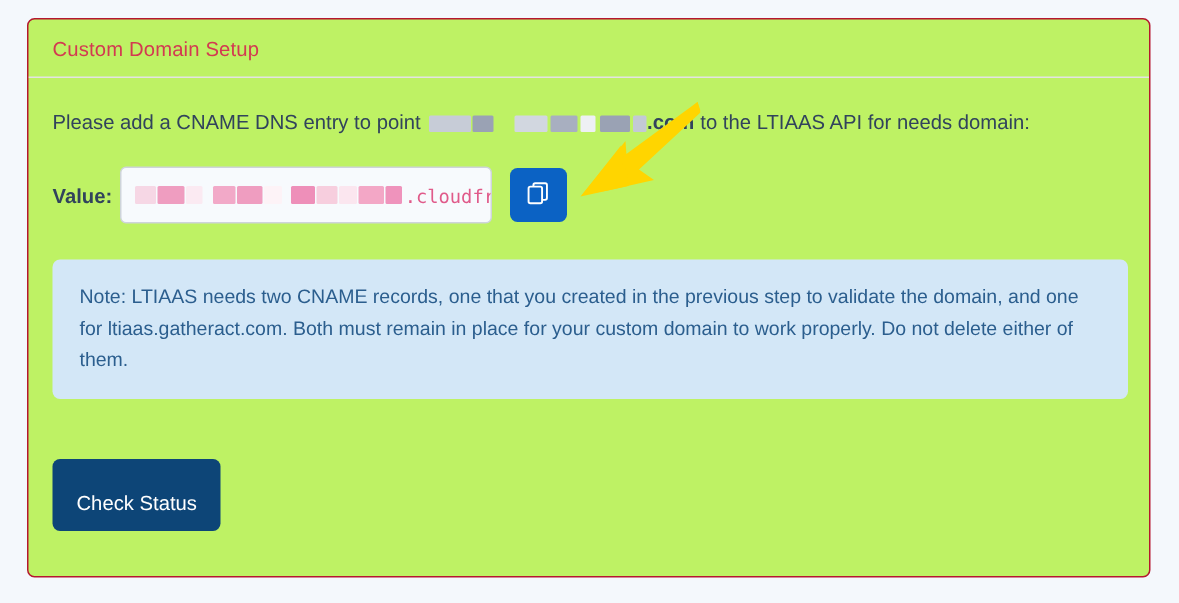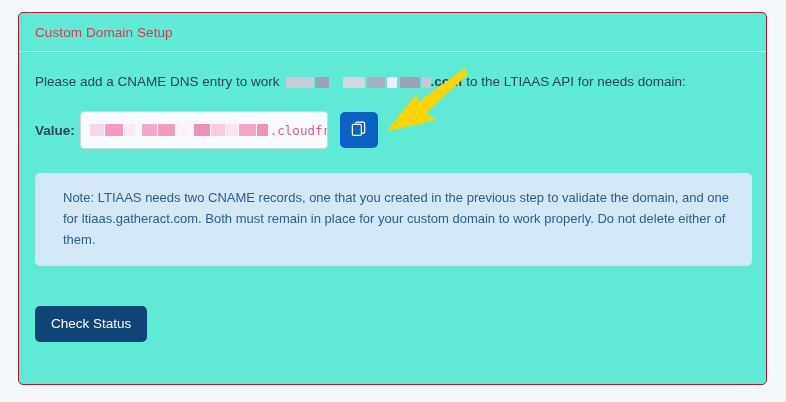--- a/index.html
+++ b/index.html
@@ -15,21 +15,21 @@
     position: relative;
   }
 
   
   .card {
     position: absolute;
     left: 18px;
     top: 12px;
     width: 749px;
     height: 373px;
-    background: #5eead4;
+    background: #bef264;
     border: 1px solid #b5172f;
     border-radius: 5px;
     box-sizing: border-box;
     overflow: hidden;
   }
 
   .card-header {
     height: 39px;
     border-bottom: 1px solid #e3e3e3;
     display: flex;
@@ -132,38 +132,38 @@
     justify-content: center;
     cursor: pointer;
     padding: 0;
   }
 
   
   .note {
     margin-top: 24px;
     background: #d3e7f7;
     border-radius: 5px;
-    padding: 14px 18px 16px 28px;
+    padding: 14px 18px 16px 18px;
     color: #2b5e8e;
     font-size: 13px;
     line-height: 21px;
     width: 717px;
     box-sizing: border-box;
   }
 
   
   .check-btn {
     margin-top: 40px;
     background: #0d4577;
     color: #ffffff;
     border: none;
     border-radius: 5px;
     font-size: 13.5px;
     font-family: "Liberation Sans", sans-serif;
-    padding: 10px 16px 11px 16px;
+    padding: 22px 16px 11px 16px;
     cursor: pointer;
     display: inline-block;
   }
 
   
   .arrow-annotation {
     position: absolute;
     left: 383px;
     top: 66px;
     width: 84px;
@@ -176,21 +176,21 @@
 
 <div class="card">
 
   <div class="card-header">
     <span class="card-title">Custom Domain Setup</span>
   </div>
 
   <div class="card-body">
 
     <div class="intro">
-      <span>Please add a CNAME DNS entry to work</span>
+      <span>Please add a CNAME DNS entry to point</span>
       <span class="redact r1"></span>
       <span class="redact r2"></span>
       <span class="redact r3"></span>
       <span class="redact r4"></span>
       <span class="redact r5"></span>
       <span class="redact r6"></span>
       <span class="redact r7"></span>
       <span class="bold">.com</span>
       <span style="margin-left:4px">to the LTIAAS API for needs domain:</span>
     </div>

